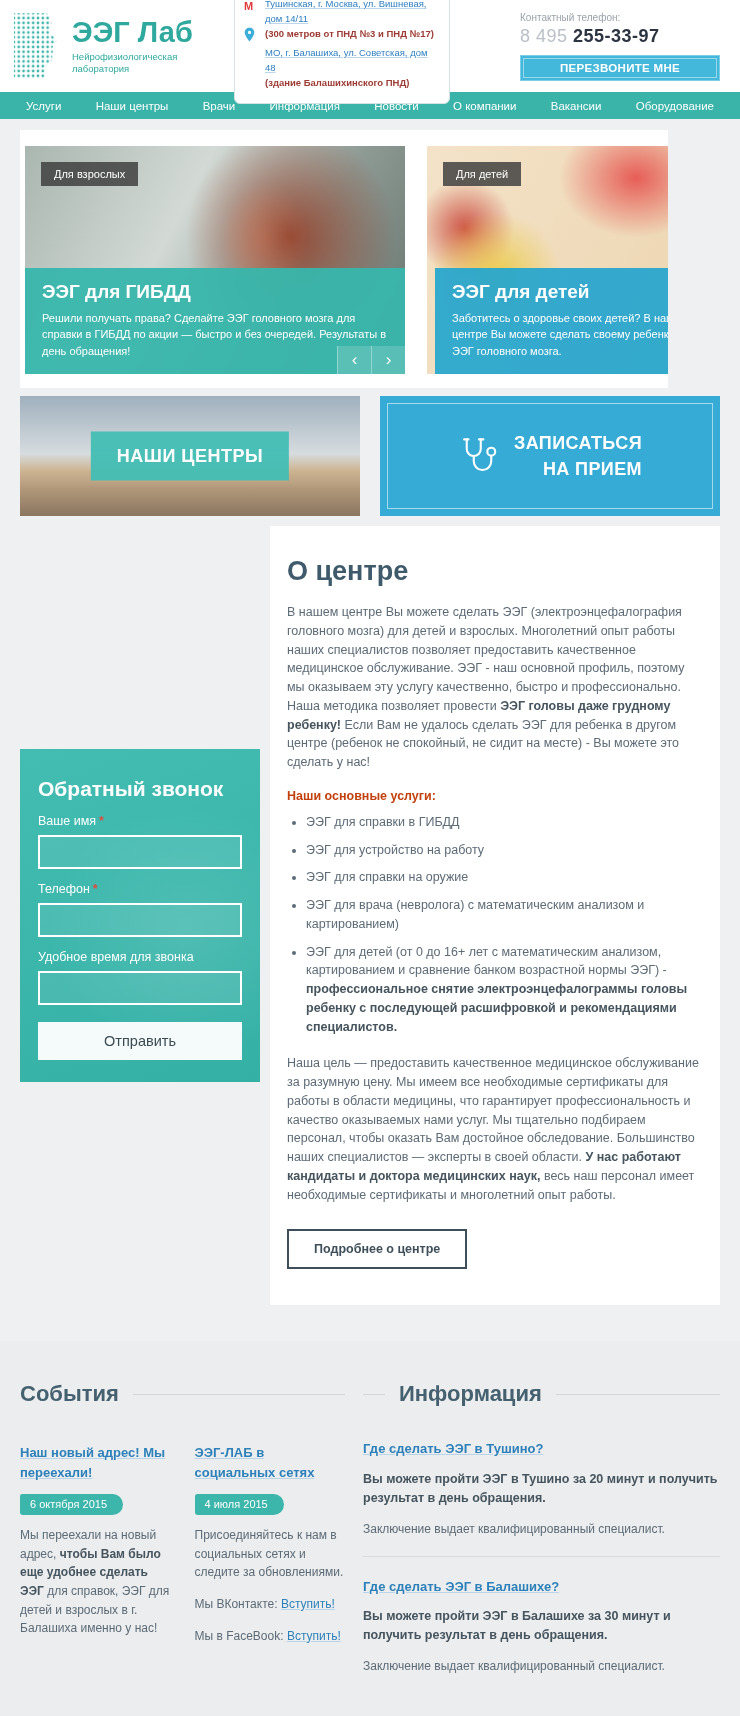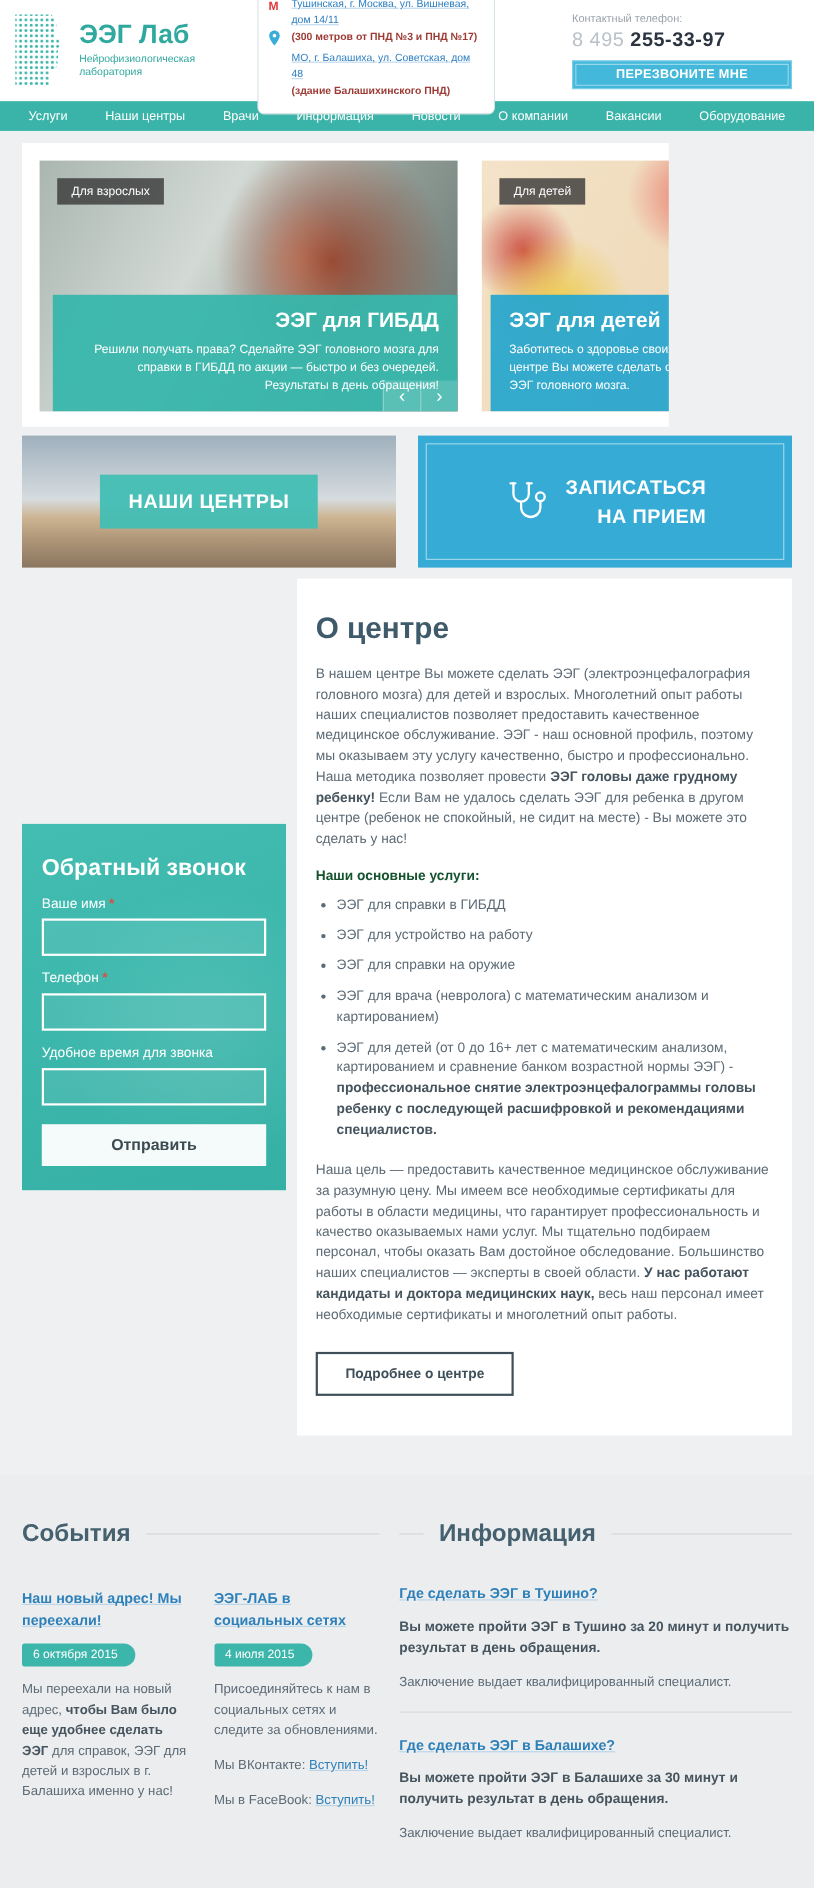--- a/index.html
+++ b/index.html
@@ -3,21 +3,21 @@
 <meta charset="utf-8">
 <style>
   *{box-sizing:border-box; margin:0; padding:0;}
   html,body{background:#eef0f2;}
   body{width:740px; font-family:"Liberation Sans","DejaVu Sans",sans-serif; color:#5d6b76;}
   a{cursor:pointer;}
 
   
   .header{background:#fff; height:92px; display:flex; align-items:center; padding:0 20px 0 12px;}
   .logo{display:flex; align-items:center; gap:8px; width:200px;}
-  .logo-title{font-size:24px; font-weight:bold; color:#2fa99e; line-height:1;}
+  .logo-title{font-size:29px; font-weight:bold; color:#2fa99e; line-height:1;}
   .logo-sub{font-size:9.5px; color:#2fa99e; margin-top:4px; line-height:1.25; width:120px;}
   .addr-box{position:relative; width:216px; border:1px solid #d7e2e4; border-radius:6px; background:#fff;
             padding:8px 10px 8px 30px; font-size:9.5px; line-height:1.55; margin-left:22px;}
   .addr-link{color:#2e7fc0; text-decoration:underline; text-decoration-color:#bcd6ec;}
   .addr-note{color:#9c3a33; font-weight:bold; margin:1px 0 4px;}
   .metro-ico{position:absolute; left:9px; top:9px; color:#e03a3a; font-weight:bold; font-size:11px;}
   .pin-ico{position:absolute; left:9px; top:38px;}
   .contact{margin-left:auto; width:200px;}
   .phone-label{font-size:10px; color:#9aa3ab; text-align:left; margin-bottom:3px;}
   .phone{font-size:18px; letter-spacing:.5px; margin-bottom:8px;}
@@ -26,37 +26,37 @@
   .callback-btn{display:block; width:100%; height:26px; background:#44b8db; border:1px solid #7bcde8;
                 box-shadow:inset 0 0 0 2px #44b8db, inset 0 0 0 3px rgba(255,255,255,.45);
                 color:#fff; font-weight:bold; font-size:11.5px; letter-spacing:.3px; cursor:pointer;
                 font-family:inherit;}
 
   
   .nav{background:#3ab3a8; height:27px; display:flex; align-items:center; justify-content:space-between; padding:0 26px;}
   .nav a{color:#fff; font-size:11.5px; text-decoration:none;}
 
   
-  .slider-card{margin:11px 0 0 20px; width:588px; background:#fff; padding:16px 0 14px 16px; display:flex; overflow:hidden;}
+  .slider-card{margin:11px 0 0 20px; width:648px; background:#fff; padding:16px 0 14px 5px; display:flex; overflow:hidden;}
   .slide{width:380px; height:228px; flex:none; position:relative; overflow:hidden;}
   .slide + .slide{margin-left:22px;}
   .slide-adult{background:
       radial-gradient(150px 160px at 70% 40%, rgba(148,58,34,.85), rgba(148,58,34,0) 70%),
       radial-gradient(60px 75px at 63% 40%, rgba(233,196,170,.95), rgba(233,196,170,0) 72%),
       linear-gradient(118deg,#aab6b0,#d3dad5 38%,#8e9b95 68%,#66716c);}
   .slide-child{background:
       radial-gradient(95px 95px at 18% 58%, rgba(235,200,60,.9), rgba(235,200,60,0) 70%),
       radial-gradient(70px 70px at 10% 36%, rgba(198,60,50,.85), rgba(198,60,50,0) 70%),
       radial-gradient(130px 95px at 88% 72%, rgba(70,120,200,.65), rgba(70,120,200,0) 70%),
       radial-gradient(110px 85px at 55% 14%, rgba(228,62,62,.8), rgba(228,62,62,0) 70%),
       linear-gradient(120deg,#f4e3c9,#efdab9 50%,#e9cfa8);}
   .slide-badge{position:absolute; top:16px; left:16px; background:rgba(58,58,58,.82); color:#fff;
                font-size:11px; padding:6px 13px;}
   .slide-overlay{position:absolute; bottom:0; color:#fff; padding:13px 17px 15px;}
-  .overlay-adult{left:12px; right:0; background:rgba(56,182,172,.95);text-align:right;}
+  .overlay-adult{left:0; right:0; background:rgba(56,182,172,.95);}
   .overlay-child{left:8px; width:272px; background:rgba(41,166,205,.95);}
   .slide-title{font-size:19px; font-weight:bold; margin-bottom:7px;}
   .slide-text{font-size:11px; line-height:1.5;}
   .arrows{position:absolute; right:0; bottom:0; display:flex;}
   .arrow-btn{width:34px; height:28px; background:rgba(255,255,255,.16); border:none; border-left:1px solid rgba(255,255,255,.35);
              color:#fff; font-size:17px; line-height:26px; text-align:center; cursor:pointer; font-family:inherit;}
 
   
   .banners{margin:8px 20px 0; display:flex; gap:20px;}
   .banner-centers{width:340px; height:120px; position:relative; cursor:pointer;
@@ -73,27 +73,27 @@
   .main-row{margin:10px 20px 0; display:flex; gap:10px; align-items:center;}
   .cb-card{width:240px; flex:none; padding:24px 18px 22px;
       background:radial-gradient(200px 180px at 70% 55%, rgba(255,255,255,.10), rgba(255,255,255,0) 70%),
                  linear-gradient(160deg,#43bdb2,#35b0a5);}
   .cb-title{color:#fff; font-size:21px; font-weight:bold; margin:4px 0 6px;}
   .f-label{color:#fff; font-size:12.5px; margin:13px 0 7px;}
   .req-mark{color:#d94f43; margin-left:3px; font-weight:bold;}
   .cb-input{display:block; width:100%; height:34px; background:rgba(255,255,255,.08); border:2px solid #fff;
             color:#fff; font-size:13px; padding:0 8px; font-family:inherit;}
   .cb-submit{margin-top:17px; width:100%; height:38px; background:#f4fbfa; border:none; cursor:pointer;
-             font-size:14.5px; font-weight:bold; color:#3c4a52; font-family:inherit;}
+             font-size:14.5px; font-weight:normal; color:#3c4a52; font-family:inherit;}
 
   .about-card{flex:1; background:#fff; padding:26px 17px 36px;}
   .about-title{font-size:27px; font-weight:bold; color:#3f5b6b; margin:4px 0 16px;}
   .about-card p{font-size:12.5px; color:#5d6b76; line-height:1.5; margin-bottom:13px;}
   .about-card b{color:#46545e;}
-  .services-title{font-size:12.5px; font-weight:bold; color:#14532d; margin:17px 0 4px;}
+  .services-title{font-size:12.5px; font-weight:bold; color:#c2410c; margin:17px 0 4px;}
   .about-card ul{margin:10px 0 18px; padding-left:19px;}
   .about-card li{font-size:12.5px; color:#5d6b76; line-height:1.5; margin-bottom:9px;}
   .more-btn{display:inline-block; margin-top:12px; padding:11px 25px; border:2px solid #3f4f59; background:#fff;
             font-size:12.5px; font-weight:bold; color:#3f4f59; cursor:pointer; font-family:inherit;}
 
   
   .news{margin-top:36px; background:#ebedef; padding:40px 20px 58px; display:flex;}
   .sec-head{display:flex; align-items:center;}
   .sec-title{font-size:22px; font-weight:bold; color:#45606e; white-space:nowrap;}
   .sec-line{flex:1; height:1px; background:#d1d6d9; margin-left:14px;}

